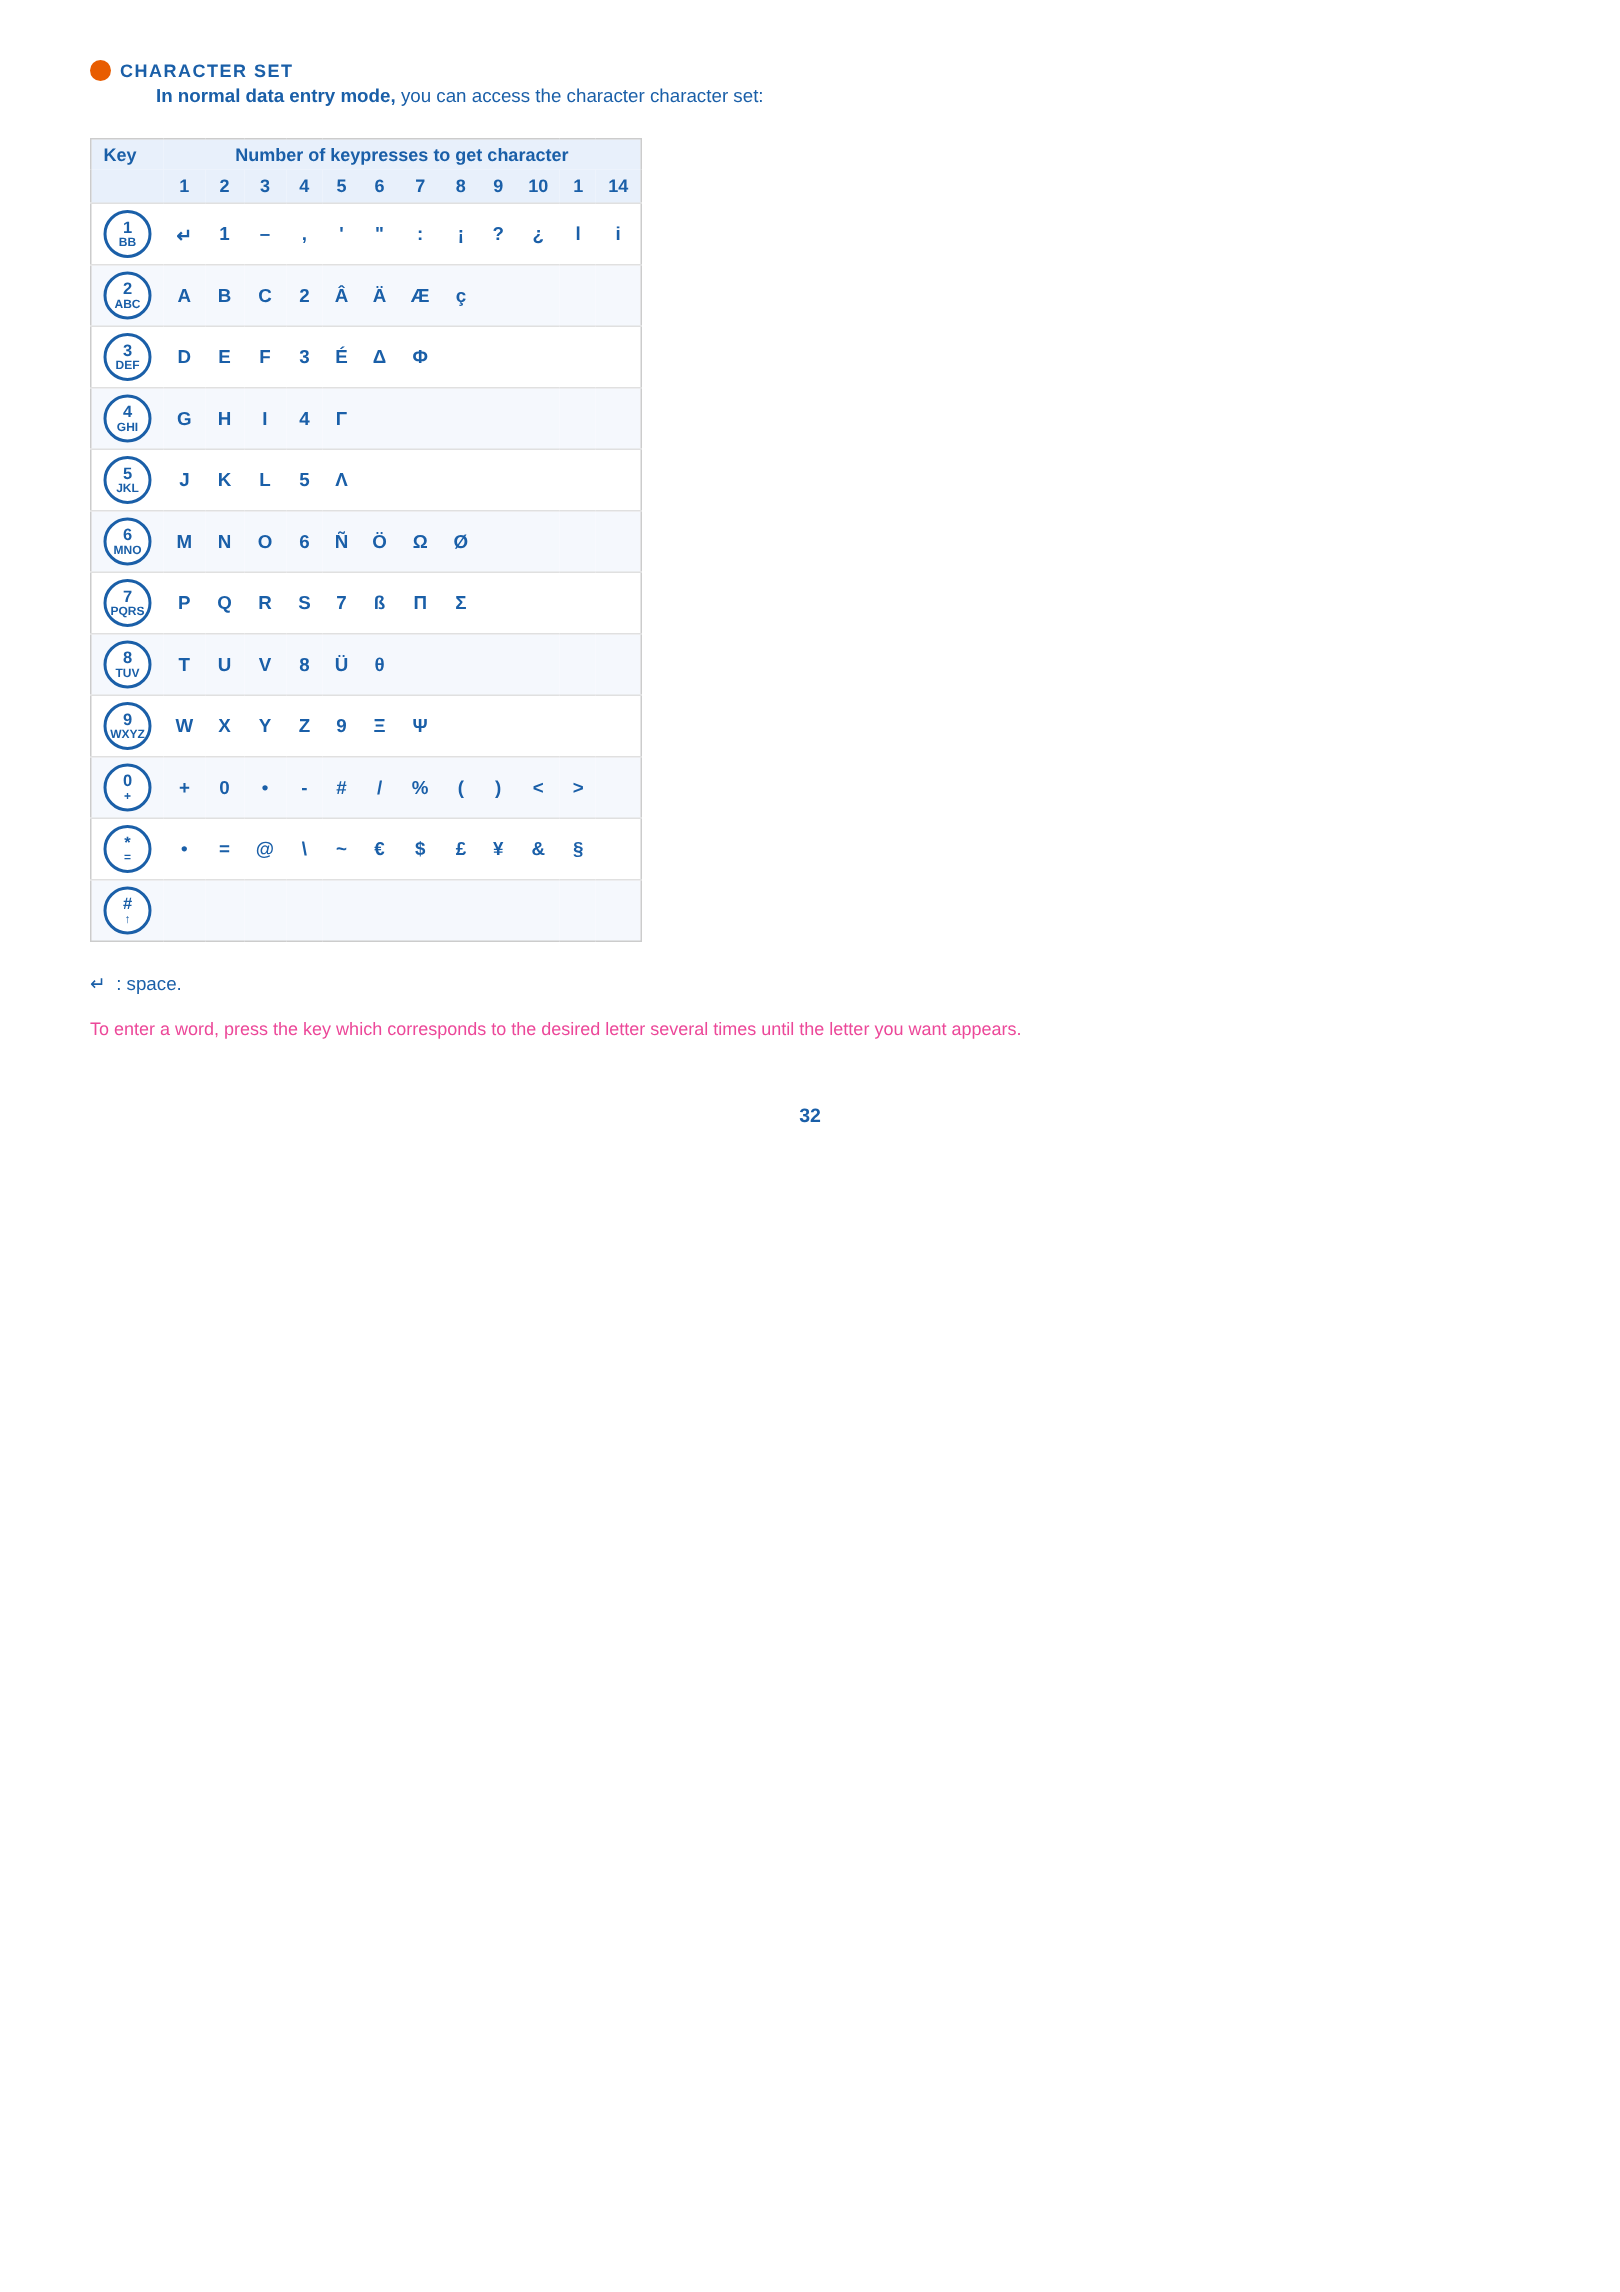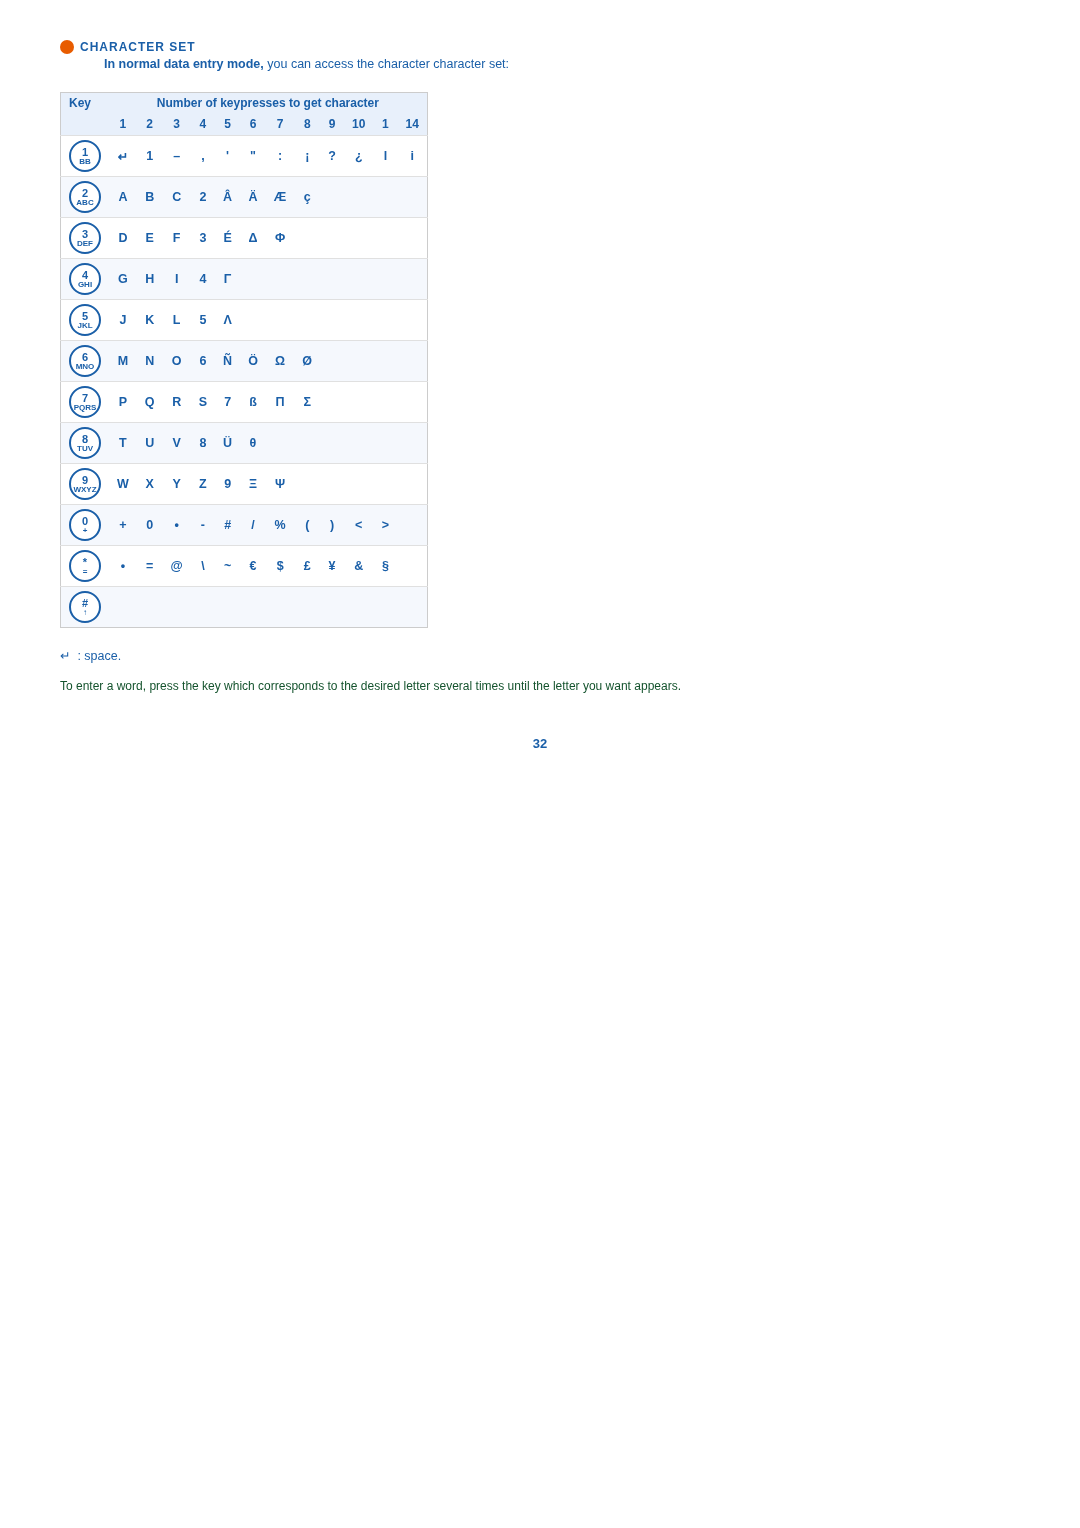--- a/index.html
+++ b/index.html
@@ -99,21 +99,21 @@
       color: #1a5fa8;
     }
     .space-note {
       font-size: 12.5px;
       color: #1a5fa8;
       margin-bottom: 14px;
       font-weight: normal;
     }
     .footer-text {
       font-size: 12px;
-      color: #14532d;
+      color: #ec4899;
       line-height: 1.6;
       margin-bottom: 40px;
     }
     .page-number {
       text-align: center;
       font-size: 13px;
       font-weight: bold;
       color: #1a5fa8;
     }
     .col-header-row th {

